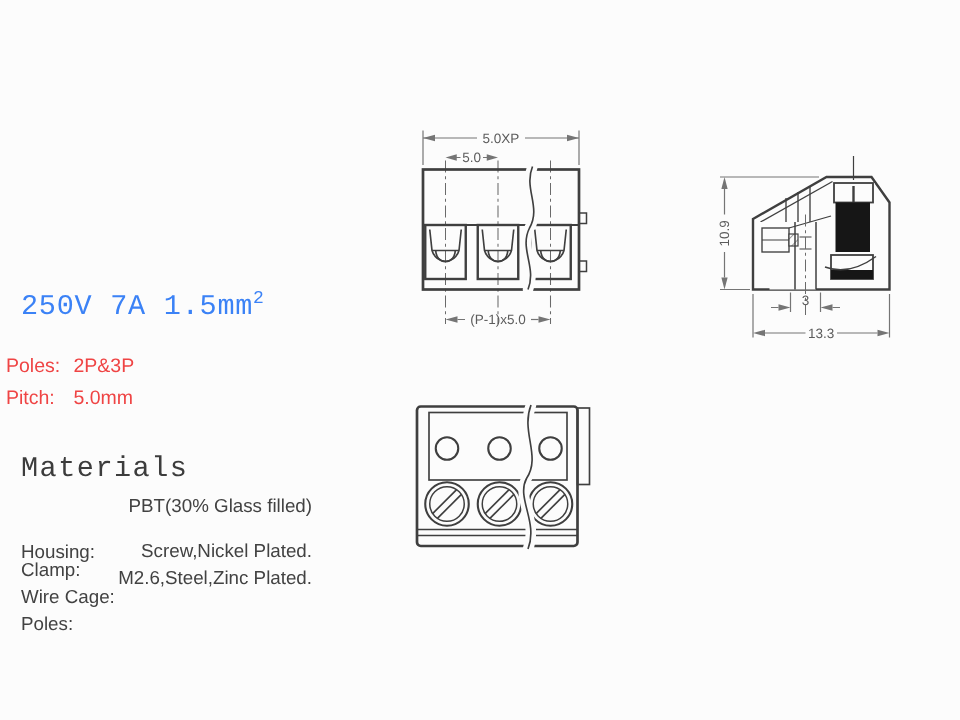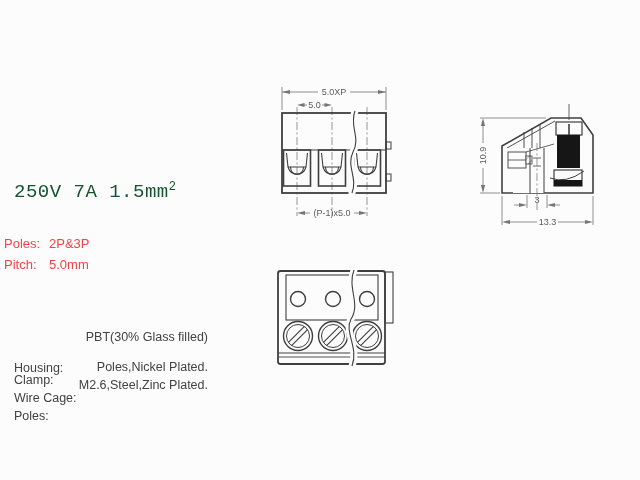--- a/index.html
+++ b/index.html
@@ -3,23 +3,23 @@
 <meta charset="utf-8">
 <style>
   html,body { margin:0; padding:0; background:#e8e8e8; }
   .page {
     position:relative; width:640px; height:480px;
     background:#fcfcfc; overflow:hidden;
     font-family:"Liberation Sans", sans-serif;
   }
   
   .rating {
-    position:absolute; left:14px; top:180px;
+    position:absolute; left:14px; top:192px;
     font-family:"Liberation Mono", monospace;
-    font-size:19px; color:#14532d; letter-spacing:0.5px; white-space:nowrap;
+    font-size:19px; color:#3b82f6; letter-spacing:0.5px; white-space:nowrap;
   }
   .rating sup { font-size:12px; }
   .spec-line {
     position:absolute; left:4px;
     font-size:13px; color:#ef4444; white-space:nowrap;
   }
   .spec-line .lbl { display:inline-block; width:45px; }
   .spec-poles { top:236px; }
   .spec-pitch { top:257px; }
   .mat-heading {
@@ -59,31 +59,32 @@
 
   <div class="rating"><span>250V 7A 1.5mm</span><sup>2</sup></div>
 
   <div class="spec-line spec-poles">
     <span class="lbl">Poles:</span><span class="val">2P&amp;3P</span>
   </div>
   <div class="spec-line spec-pitch">
     <span class="lbl">Pitch:</span><span class="val">5.0mm</span>
   </div>
 
+  <div class="mat-heading">Materials</div>
 
   <div class="mat-row mat-row-0">
     <span class="ml">Housing:</span>
     <span class="mv">PBT(30% Glass filled)</span>
   </div>
   <div class="mat-row mat-row-1">
     <span class="ml">Clamp:</span>
   </div>
   <div class="mat-row mat-row-2">
     <span class="ml">Wire Cage:</span>
-    <span class="mv">Poles,Nickel Plated.</span>
+    <span class="mv">Screw,Nickel Plated.</span>
   </div>
   <div class="mat-row mat-row-3">
     <span class="ml">Poles:</span>
     <span class="mv">M2.6,Steel,Zinc Plated.</span>
   </div>
 
   <svg class="drawing front-view" width="135" height="152" viewBox="0 0 135 152">
 
     <line class="cline" x1="32" y1="27" x2="32" y2="136"></line>
     <line class="cline" x1="67" y1="27" x2="67" y2="136"></line>

